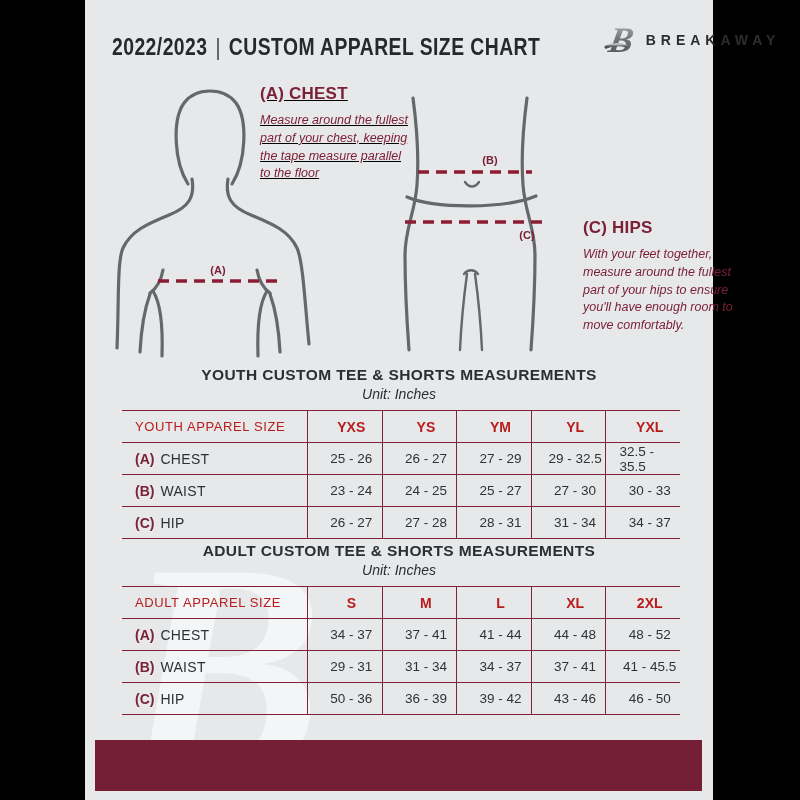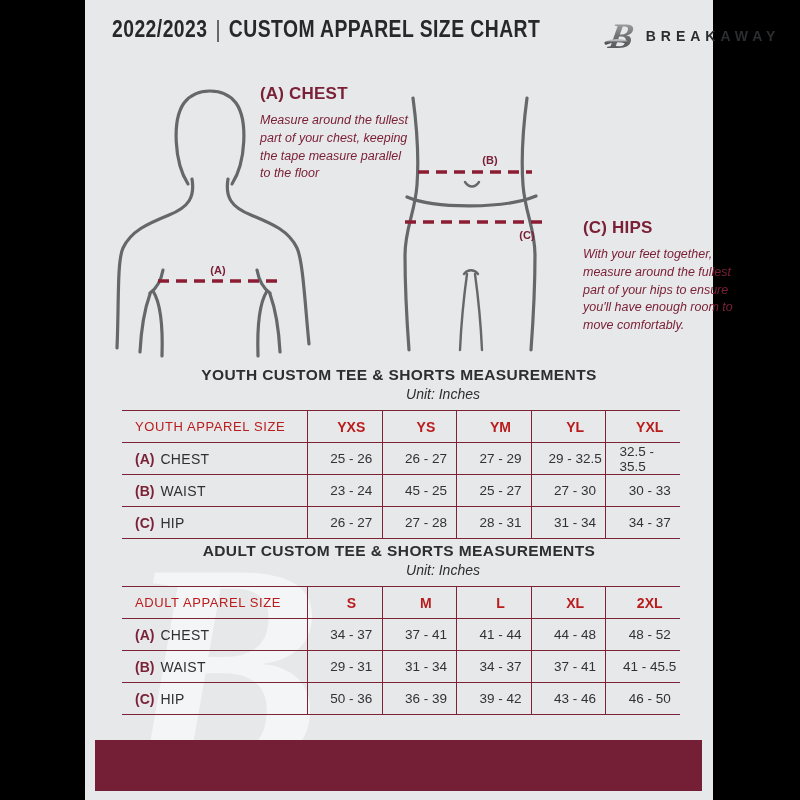--- a/index.html
+++ b/index.html
@@ -8,48 +8,48 @@
   .page { position:absolute; left:85px; top:0; width:628px; height:800px; background:#e7e8ea; }
 
   .watermark {
     position:absolute; left:38px; top:518px; z-index:0;
     font-family:"Liberation Serif", serif; font-weight:bold; font-style:italic;
     font-size:300px; line-height:1; color:rgba(255,255,255,0.55); user-select:none;
   }
 
   
   .hdr { position:absolute; top:16px; left:27px; width:576px; height:44px;
-         display:flex; justify-content:space-between; align-items:flex-start; z-index:2; }
+         display:flex; justify-content:space-between; align-items:flex-end; z-index:2; }
   .hdr-title { font-weight:bold; font-size:22px; color:#26282a; letter-spacing:.5px;
                white-space:nowrap; transform:scale(.88,1.08); transform-origin:left center; }
   .hdr-title .divider { font-weight:normal; color:#44464a; padding:0 9px; }
   .logo { display:flex; align-items:center; gap:7px; }
   .logo-word { font-weight:bold; font-size:14px; letter-spacing:5px; color:#2b2d2f; white-space:nowrap; }
 
   
   .inst { position:absolute; z-index:1; }
   .inst h3 { margin:0 0 8px 0; font-size:17px; font-weight:bold; color:#7b2137; letter-spacing:.2px; }
   .inst p  { margin:0; font-style:italic; font-size:12.5px; line-height:1.42; color:#7b2137; }
-  .inst-a { left:175px; top:84px; width:152px; }
+  .inst-a { left:175px; top:84px; width:152px;text-decoration:underline; }
   .inst-b { left:468px; top:84px; width:153px; }
   .inst-c { left:468px; top:218px; width:160px;margin-left:30px; }
 
   .fig { position:absolute; z-index:1; }
   #fig-left  { left:22px;  top:78px; }
   #fig-right { left:305px; top:88px; }
   .outline { fill:none; stroke:#64686b; stroke-width:3.2; stroke-linecap:round; }
   .outline-thin { fill:none; stroke:#64686b; stroke-width:2.4; stroke-linecap:round; }
   .dash { stroke:#8c1c33; stroke-width:3.4; stroke-dasharray:11 7; fill:none; }
   .marker { font-family:"Liberation Sans", sans-serif; font-size:11px; font-weight:bold; fill:#7b2137; }
 
   
   .sec-title { position:absolute; left:0; width:100%; text-align:center; z-index:1;
                font-size:15.5px; font-weight:bold; color:#2c2e30; letter-spacing:.4px; }
   .sec-unit  { position:absolute; left:0; width:100%; text-align:center; z-index:1;
-               font-size:14px; font-style:italic; color:#2c2e30;padding-left:44px; }
+               font-size:14px; font-style:italic; color:#2c2e30; }
   #youth-title { top:366px; } #youth-unit { top:386px; }
   #adult-title { top:542px; } #adult-unit { top:562px; }
 
   
   .tbl { position:absolute; left:37px; width:558px; z-index:1;
          display:grid; grid-template-columns:185px repeat(5,1fr); }
   #youth-tbl { top:410px; } #adult-tbl { top:586px; }
   .td { height:31px; display:flex; align-items:center; justify-content:center;
         border-top:1.5px solid #7d2237; font-size:13.5px; color:#303234; background:transparent;padding-left:13px; }
   .td.vline { border-left:1.5px solid #7d2237; }
@@ -156,21 +156,21 @@
       <div class="td vline">26 - 27</div>
       <div class="td vline">27 - 29</div>
       <div class="td vline">29 - 32.5</div>
       <div class="td vline">32.5 - 35.5</div>
 
       <div class="td c0">
         <span class="pfx">(B)</span>
         <span class="row-label">WAIST</span>
       </div>
       <div class="td vline">23 - 24</div>
-      <div class="td vline">45 - 25</div>
+      <div class="td vline">24 - 25</div>
       <div class="td vline">25 - 27</div>
       <div class="td vline">27 - 30</div>
       <div class="td vline">30 - 33</div>
 
       <div class="td c0 bb">
         <span class="pfx">(C)</span>
         <span class="row-label">HIP</span>
       </div>
       <div class="td vline bb">26 - 27</div>
       <div class="td vline bb">27 - 28</div>

